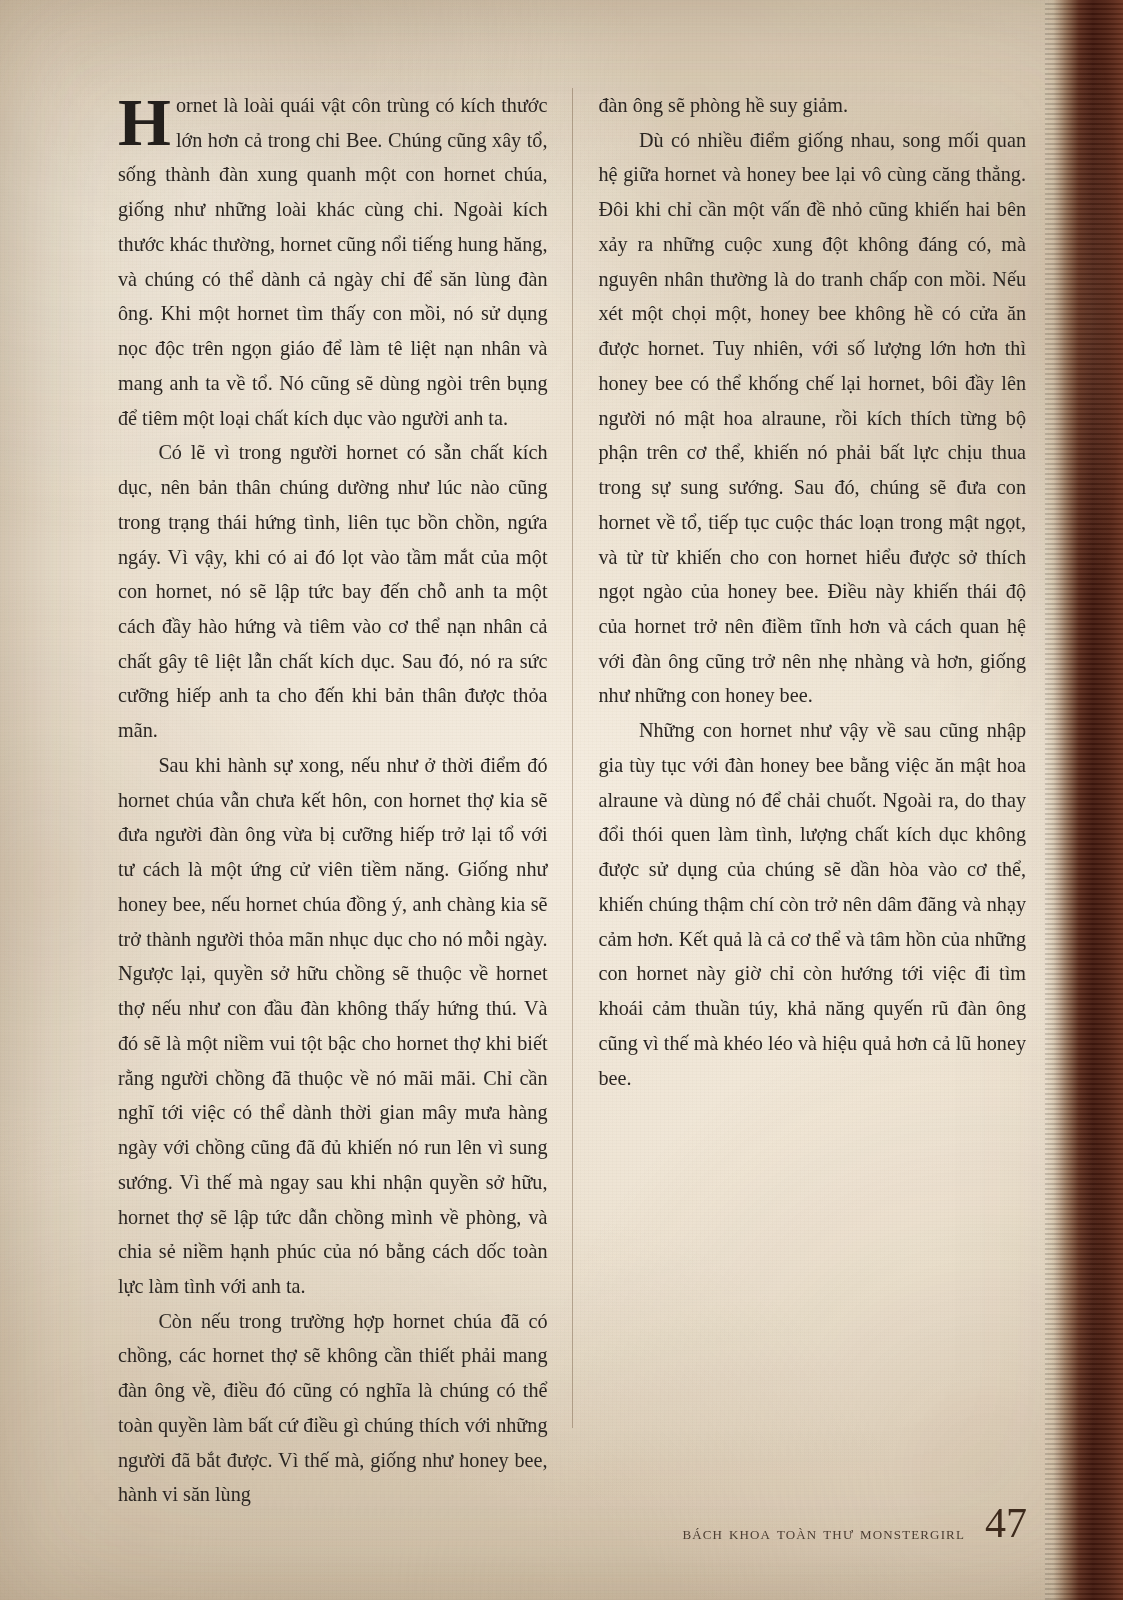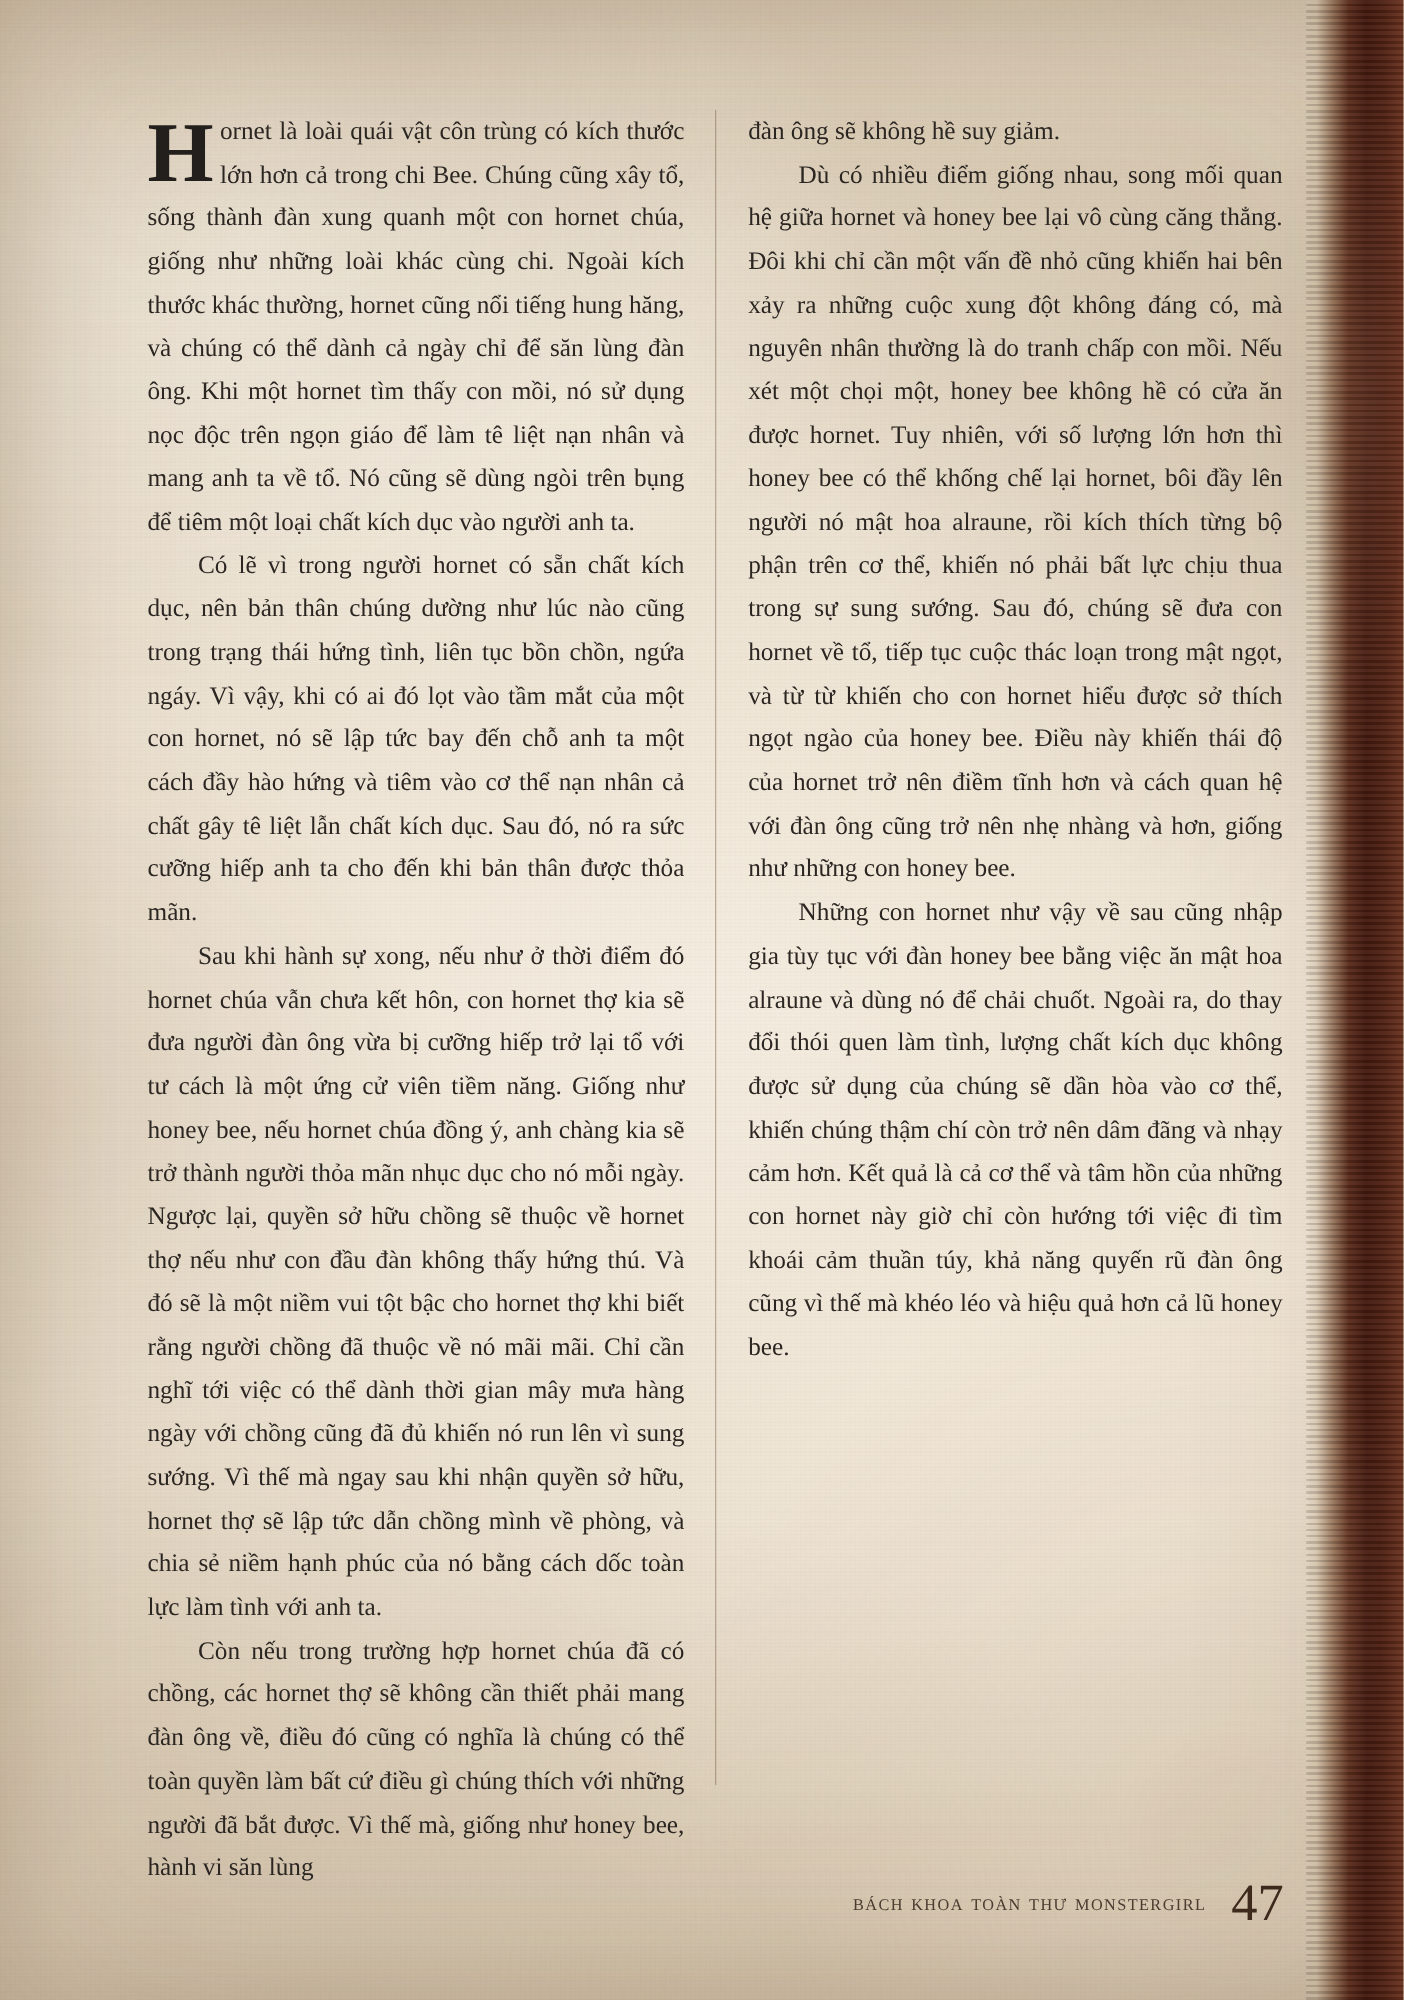--- a/index.html
+++ b/index.html
@@ -136,21 +136,21 @@
     padding: 6px 5px 0 0;
     margin-top: 2px;
     color: #231f1c;
   }
 
   .footer {
     position: absolute;
     right: 96px;
     bottom: 56px;
     display: flex;
-    align-items: center;
+    align-items: flex-end;
     gap: 20px;
     margin-left: 44px;
   }
   .footer-title {
     font-size: 19px;
     letter-spacing: 0.06em;
     color: #4a3c30;
     font-variant: small-caps;
     text-transform: lowercase;
     font-family: "Liberation Serif", serif;
@@ -177,21 +177,21 @@
   <div class="content">
 
     <div class="column left">
       <p class="first"><span class="dropcap">H</span><span>ornet là loài quái vật côn trùng có kích thước lớn hơn cả trong chi Bee. Chúng cũng xây tổ, sống thành đàn xung quanh một con hornet chúa, giống như những loài khác cùng chi. Ngoài kích thước khác thường, hornet cũng nổi tiếng hung hăng, và chúng có thể dành cả ngày chỉ để săn lùng đàn ông. Khi một hornet tìm thấy con mồi, nó sử dụng nọc độc trên ngọn giáo để làm tê liệt nạn nhân và mang anh ta về tổ. Nó cũng sẽ dùng ngòi trên bụng để tiêm một loại chất kích dục vào người anh ta.</span></p>
       <p>Có lẽ vì trong người hornet có sẵn chất kích dục, nên bản thân chúng dường như lúc nào cũng trong trạng thái hứng tình, liên tục bồn chồn, ngứa ngáy. Vì vậy, khi có ai đó lọt vào tầm mắt của một con hornet, nó sẽ lập tức bay đến chỗ anh ta một cách đầy hào hứng và tiêm vào cơ thể nạn nhân cả chất gây tê liệt lẫn chất kích dục. Sau đó, nó ra sức cưỡng hiếp anh ta cho đến khi bản thân được thỏa mãn.</p>
       <p>Sau khi hành sự xong, nếu như ở thời điểm đó hornet chúa vẫn chưa kết hôn, con hornet thợ kia sẽ đưa người đàn ông vừa bị cưỡng hiếp trở lại tổ với tư cách là một ứng cử viên tiềm năng. Giống như honey bee, nếu hornet chúa đồng ý, anh chàng kia sẽ trở thành người thỏa mãn nhục dục cho nó mỗi ngày. Ngược lại, quyền sở hữu chồng sẽ thuộc về hornet thợ nếu như con đầu đàn không thấy hứng thú. Và đó sẽ là một niềm vui tột bậc cho hornet thợ khi biết rằng người chồng đã thuộc về nó mãi mãi. Chỉ cần nghĩ tới việc có thể dành thời gian mây mưa hàng ngày với chồng cũng đã đủ khiến nó run lên vì sung sướng. Vì thế mà ngay sau khi nhận quyền sở hữu, hornet thợ sẽ lập tức dẫn chồng mình về phòng, và chia sẻ niềm hạnh phúc của nó bằng cách dốc toàn lực làm tình với anh ta.</p>
       <p>Còn nếu trong trường hợp hornet chúa đã có chồng, các hornet thợ sẽ không cần thiết phải mang đàn ông về, điều đó cũng có nghĩa là chúng có thể toàn quyền làm bất cứ điều gì chúng thích với những người đã bắt được. Vì thế mà, giống như honey bee, hành vi săn lùng</p>
     </div>
 
     <div class="column right">
-      <p class="no-indent">đàn ông sẽ không hề suy giảm.</p>
+      <p class="no-indent">đàn ông sẽ phòng hề suy giảm.</p>
       <p>Dù có nhiều điểm giống nhau, song mối quan hệ giữa hornet và honey bee lại vô cùng căng thẳng. Đôi khi chỉ cần một vấn đề nhỏ cũng khiến hai bên xảy ra những cuộc xung đột không đáng có, mà nguyên nhân thường là do tranh chấp con mồi. Nếu xét một chọi một, honey bee không hề có cửa ăn được hornet. Tuy nhiên, với số lượng lớn hơn thì honey bee có thể khống chế lại hornet, bôi đầy lên người nó mật hoa alraune, rồi kích thích từng bộ phận trên cơ thể, khiến nó phải bất lực chịu thua trong sự sung sướng. Sau đó, chúng sẽ đưa con hornet về tổ, tiếp tục cuộc thác loạn trong mật ngọt, và từ từ khiến cho con hornet hiểu được sở thích ngọt ngào của honey bee. Điều này khiến thái độ của hornet trở nên điềm tĩnh hơn và cách quan hệ với đàn ông cũng trở nên nhẹ nhàng và hơn, giống như những con honey bee.</p>
       <p>Những con hornet như vậy về sau cũng nhập gia tùy tục với đàn honey bee bằng việc ăn mật hoa alraune và dùng nó để chải chuốt. Ngoài ra, do thay đổi thói quen làm tình, lượng chất kích dục không được sử dụng của chúng sẽ dần hòa vào cơ thể, khiến chúng thậm chí còn trở nên dâm đãng và nhạy cảm hơn. Kết quả là cả cơ thể và tâm hồn của những con hornet này giờ chỉ còn hướng tới việc đi tìm khoái cảm thuần túy, khả năng quyến rũ đàn ông cũng vì thế mà khéo léo và hiệu quả hơn cả lũ honey bee.</p>
     </div>
 
   </div>
 
   <div class="footer">
     <span class="footer-title">BÁCH KHOA TOÀN THƯ MONSTERGIRL</span>
     <span class="footer-page">47</span>
   </div>

